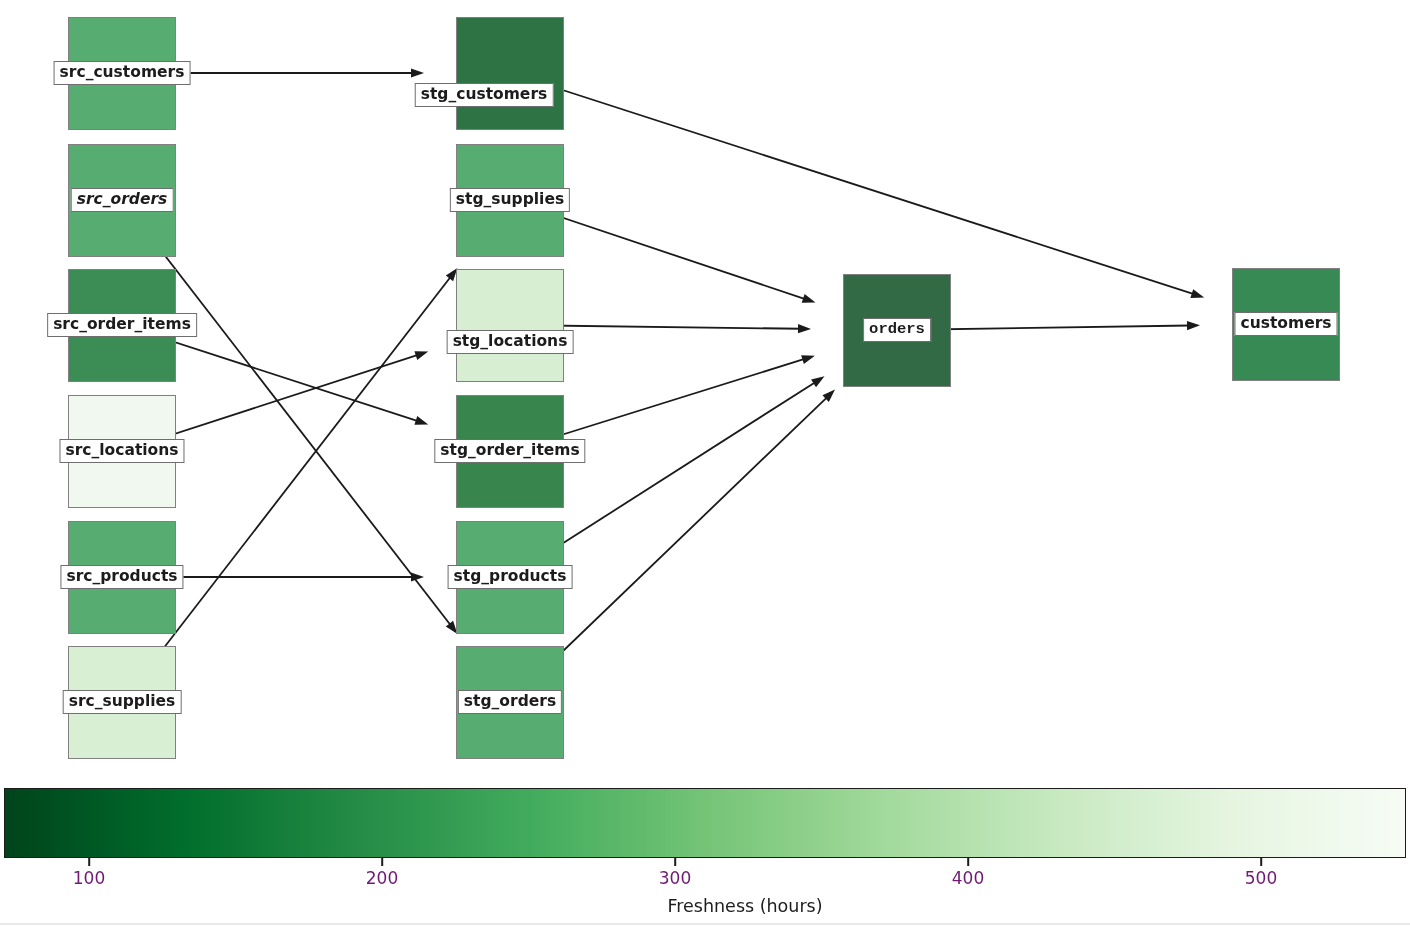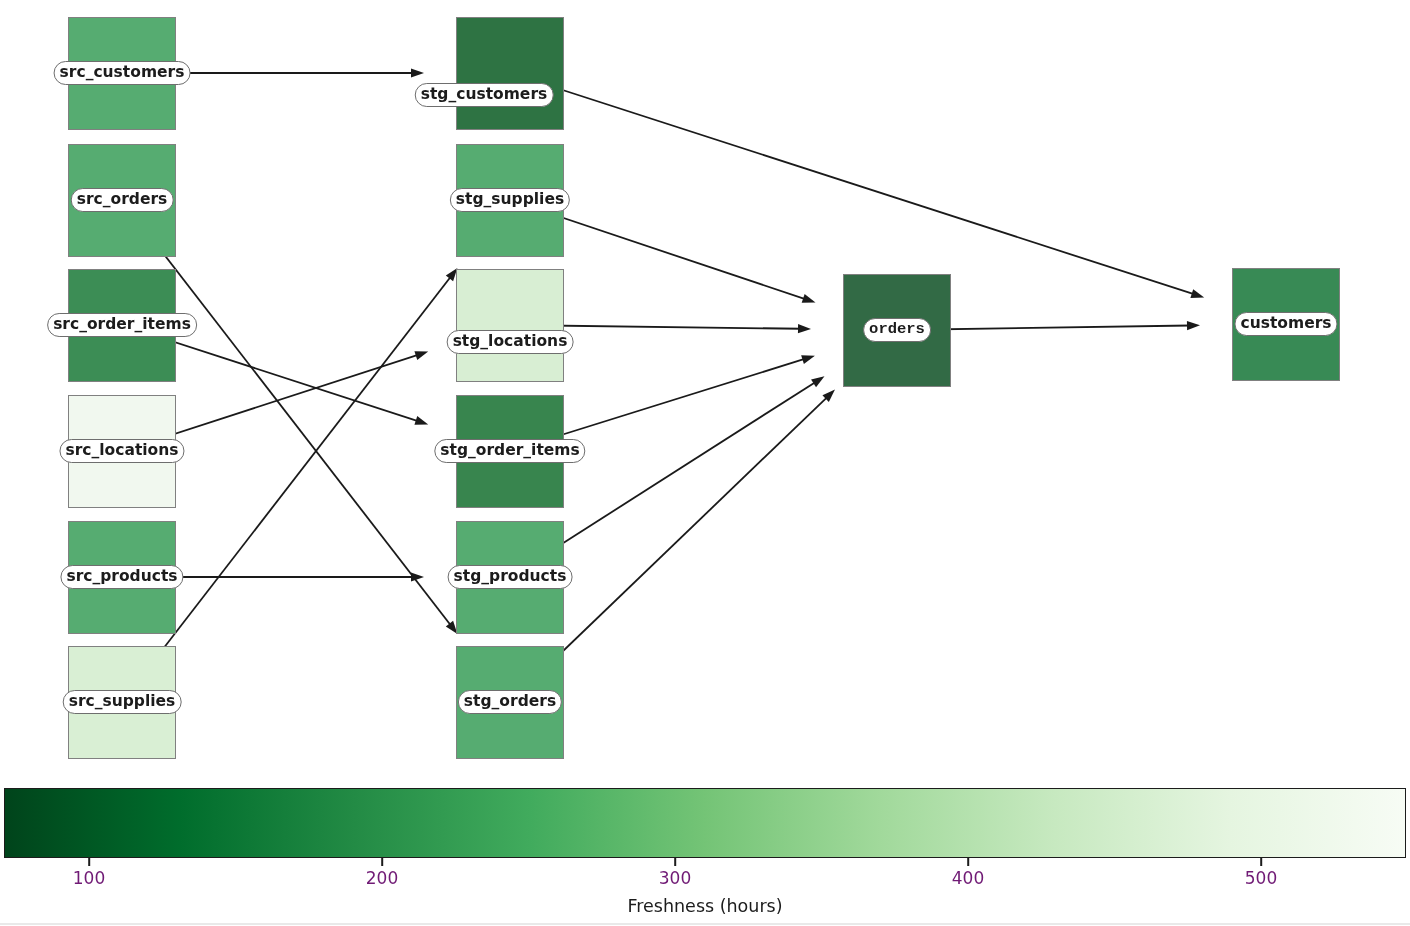--- a/index.html
+++ b/index.html
@@ -21,21 +21,21 @@
     z-index: 2;
     border: 1.5px solid #808080;
     box-sizing: border-box;
   }
   .node-label {
     position: absolute;
     z-index: 3;
     transform: translate(-50%, -50%);
     background: #ffffff;
     border: 1.5px solid #6e6e6e;
-    border-radius: 12px;
+    border-radius: 0;
     padding: 0px 5px 1px 5px;
     font-size: 15.5px;
     font-weight: bold;
     color: #1c1c1c;
     white-space: nowrap;
     line-height: 21px;
   }
   #colorbar {
     position: absolute;
     z-index: 2;
@@ -58,20 +58,21 @@
     color: #701a75;
     white-space: nowrap;
   }
   #cbar-axis-label {
     position: absolute;
     z-index: 2;
     transform: translateX(-50%);
     font-size: 17.5px;
     color: #1c1c1c;
     white-space: nowrap;
+    margin-left: 40px;
   }
   #bottom-rule {
     position: absolute;
     left: 0;
     bottom: 1px;
     width: 100%;
     height: 2px;
     background: #e9e9e9;
     z-index: 0;
   }
@@ -119,21 +120,21 @@
       <div class="node-square" style="left: 456px; top: 143.5px; width: 108px; height: 113px; background: rgb(86, 172, 113);"></div>
       <div class="node-square" style="left: 456px; top: 268.5px; width: 108px; height: 113px; background: rgb(216, 238, 211);"></div>
       <div class="node-square" style="left: 456px; top: 394.5px; width: 108px; height: 113px; background: rgb(56, 133, 78);"></div>
       <div class="node-square" style="left: 456px; top: 520.5px; width: 108px; height: 113px; background: rgb(86, 172, 113);"></div>
       <div class="node-square" style="left: 456px; top: 645.5px; width: 108px; height: 113px; background: rgb(86, 172, 113);"></div>
       <div class="node-square" style="left: 843px; top: 273.5px; width: 108px; height: 113px; background: rgb(50, 106, 69);"></div>
       <div class="node-square" style="left: 1232px; top: 267.5px; width: 108px; height: 113px; background: rgb(56, 138, 85);"></div>
     </div>
   <div id="labels">
       <div class="node-label" style="left: 122px; top: 73px;">src_customers</div>
-      <div class="node-label" style="left: 122px; top: 200px;">src_orders</div>
+      <div class="node-label" style="left: 122px; top: 200px; font-style: italic;">src_orders</div>
       <div class="node-label" style="left: 122px; top: 325px;">src_order_items</div>
       <div class="node-label" style="left: 122px; top: 451px;">src_locations</div>
       <div class="node-label" style="left: 122px; top: 577px;">src_products</div>
       <div class="node-label" style="left: 122px; top: 702px;">src_supplies</div>
       <div class="node-label" style="left: 484px; top: 73px; margin-top: 22px;">stg_customers</div>
       <div class="node-label" style="left: 510px; top: 200px;">stg_supplies</div>
       <div class="node-label" style="left: 510px; top: 342px;">stg_locations</div>
       <div class="node-label" style="left: 510px; top: 451px;">stg_order_items</div>
       <div class="node-label" style="left: 510px; top: 577px;">stg_products</div>
       <div class="node-label" style="left: 510px; top: 702px;">stg_orders</div>

